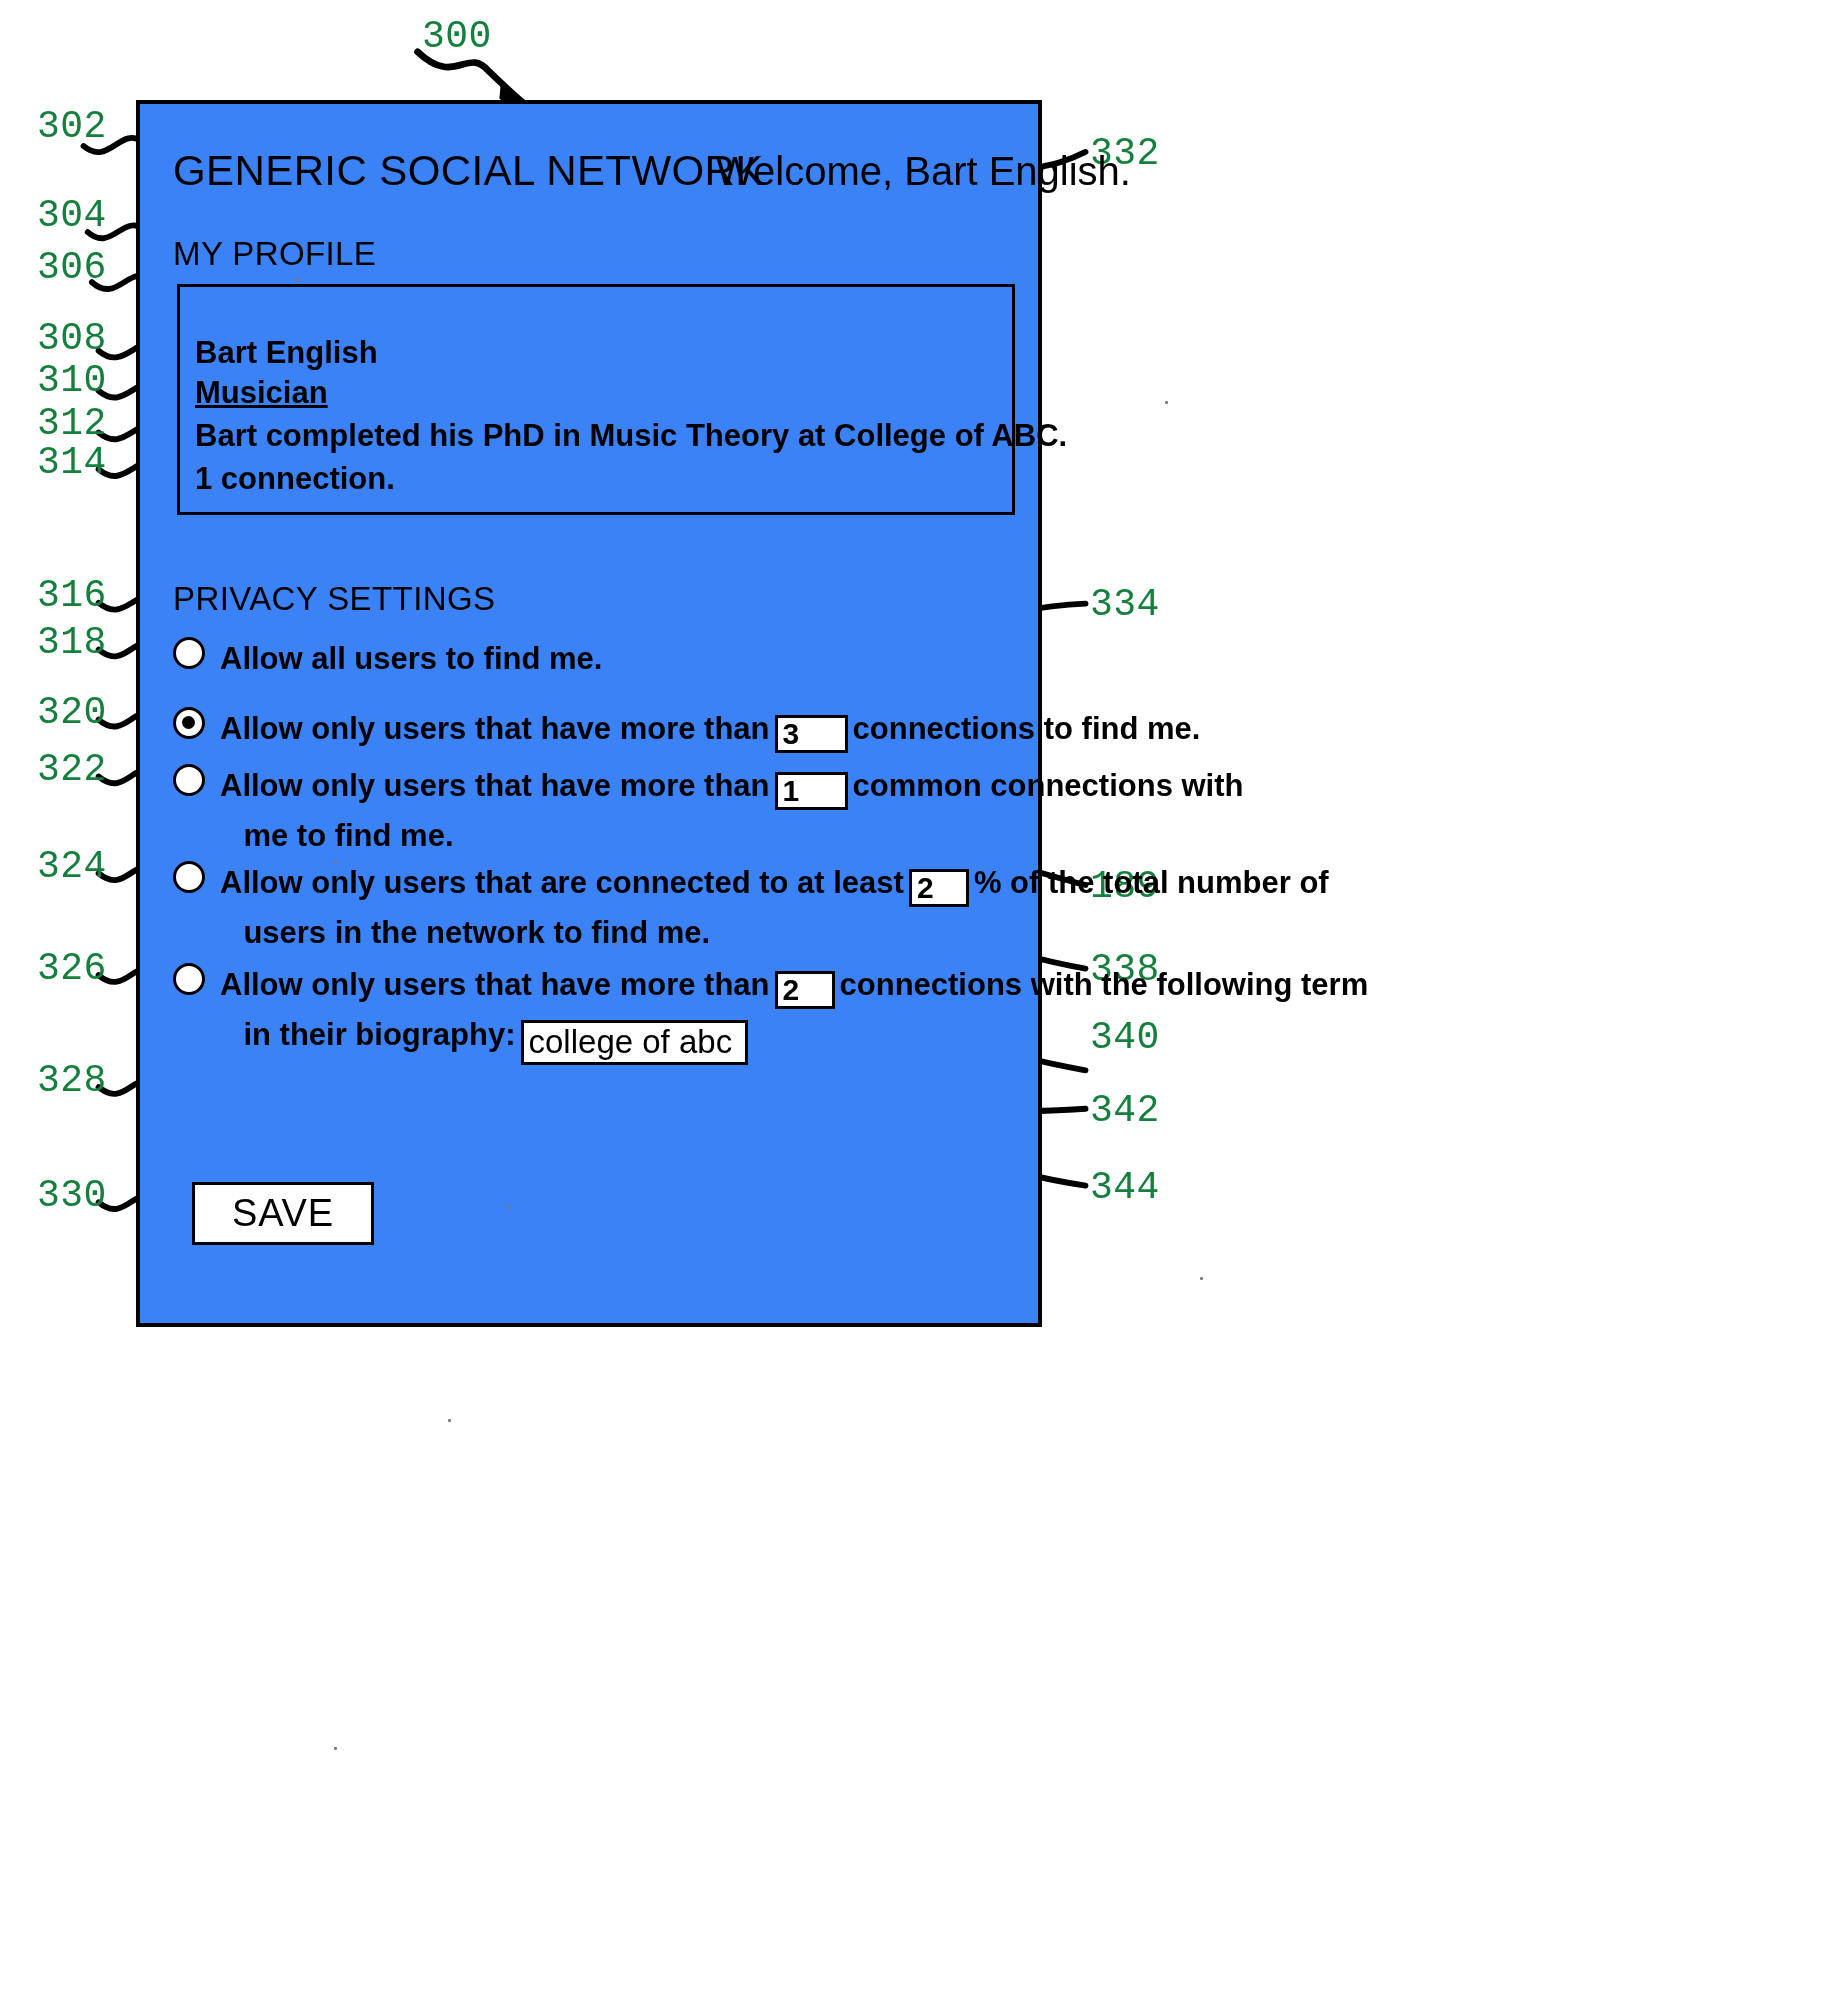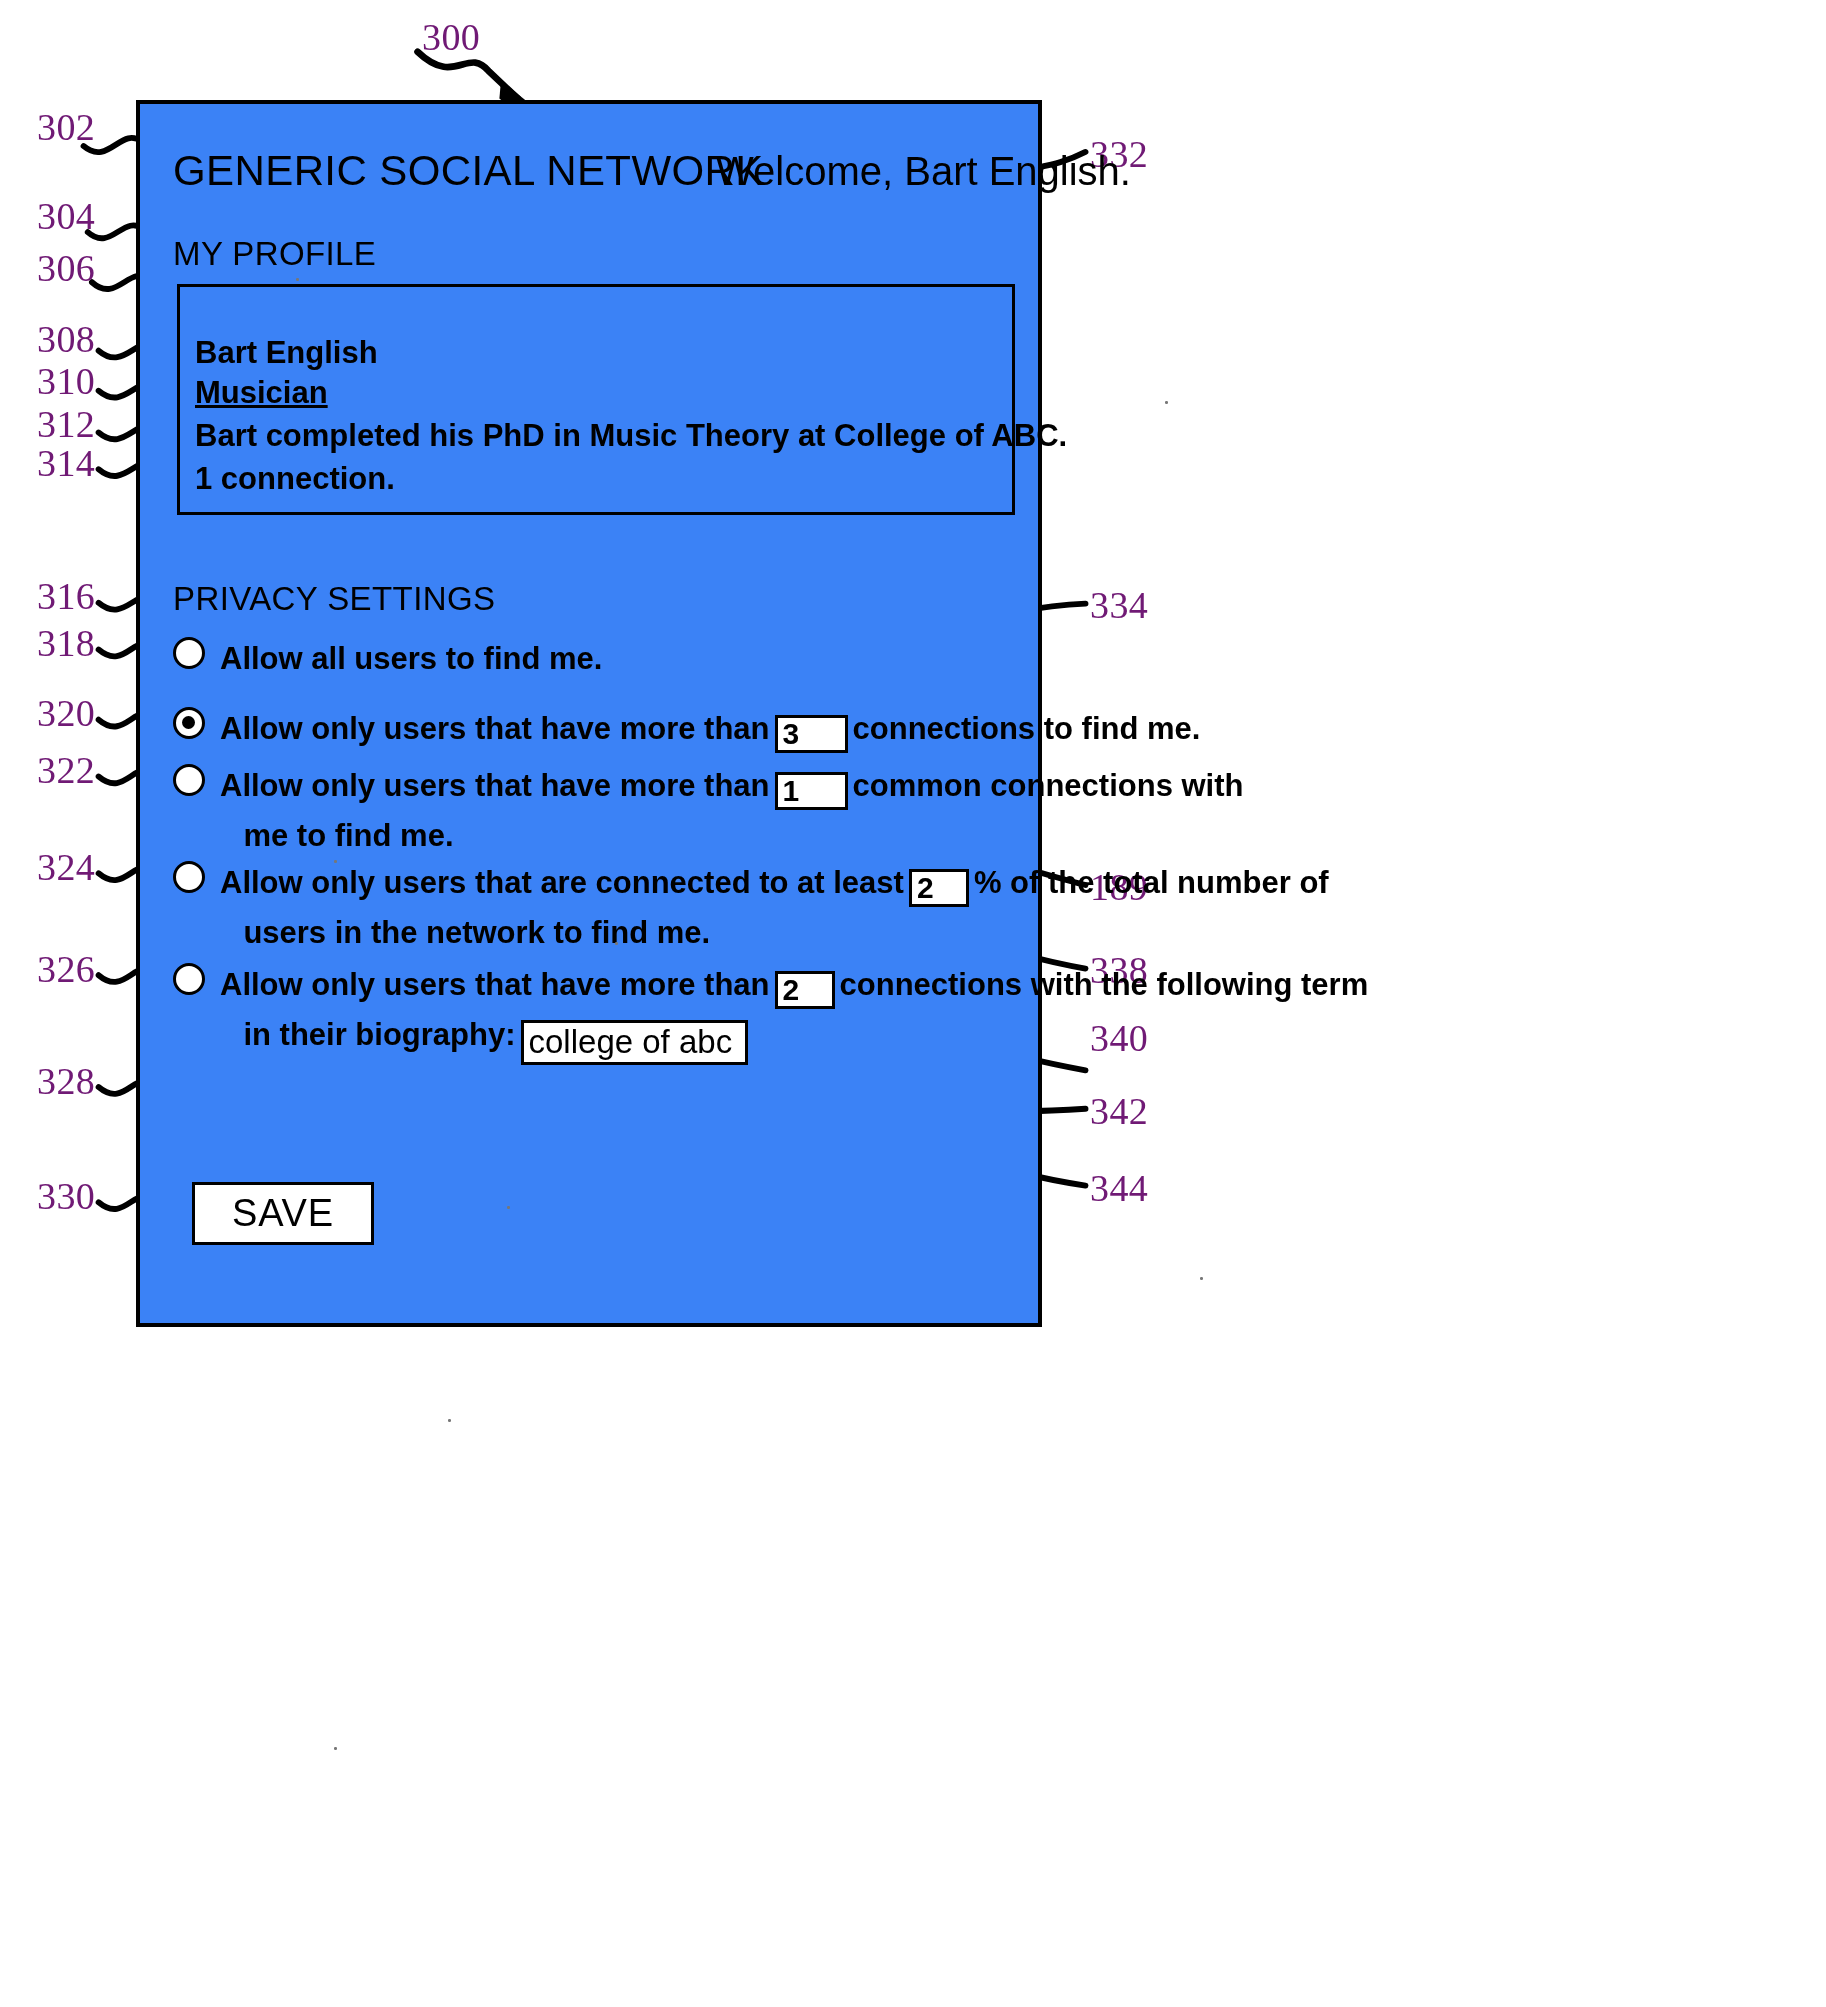--- a/index.html
+++ b/index.html
@@ -12,24 +12,24 @@
     height: 2008px;
     position: relative;
     font-family: "Liberation Sans", sans-serif;
     color: #000000;
     overflow: hidden;
   }
 
   
   .ref {
     position: absolute;
-    font-family: Liberation Serif, serif;
+    font-family: Liberation Mono, monospace;
     font-size: 38px;
     letter-spacing: 0.4px;
-    color: #701a75;
+    color: #15803d;
     white-space: nowrap;
   }
 
   
   #leaders {
     position: absolute;
     left: 0;
     top: 0;
     width: 1827px;
     height: 2008px;

